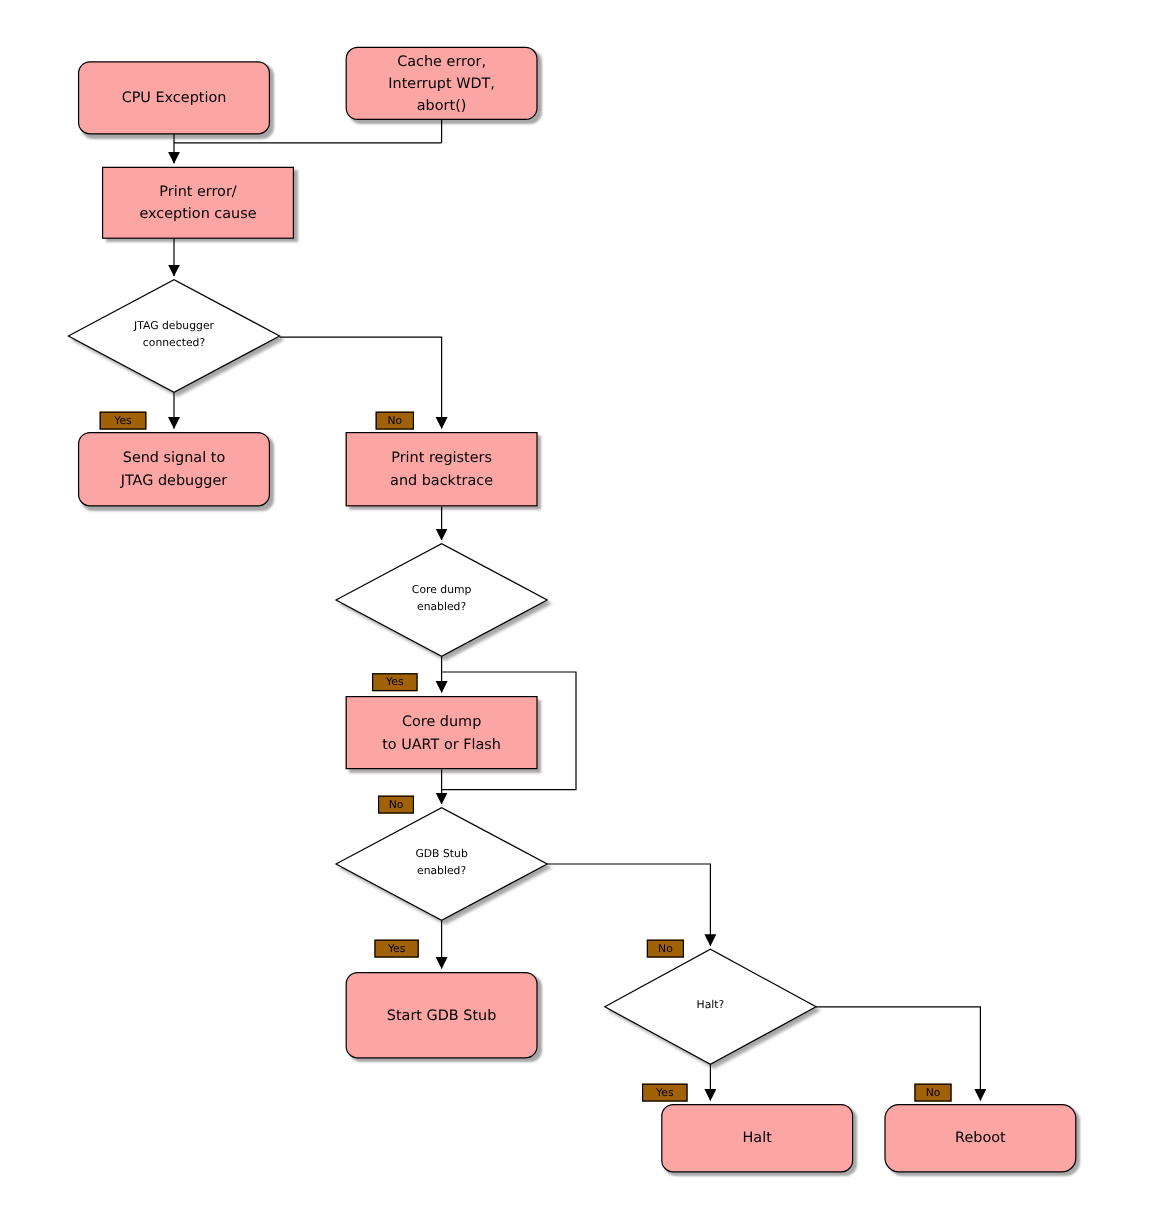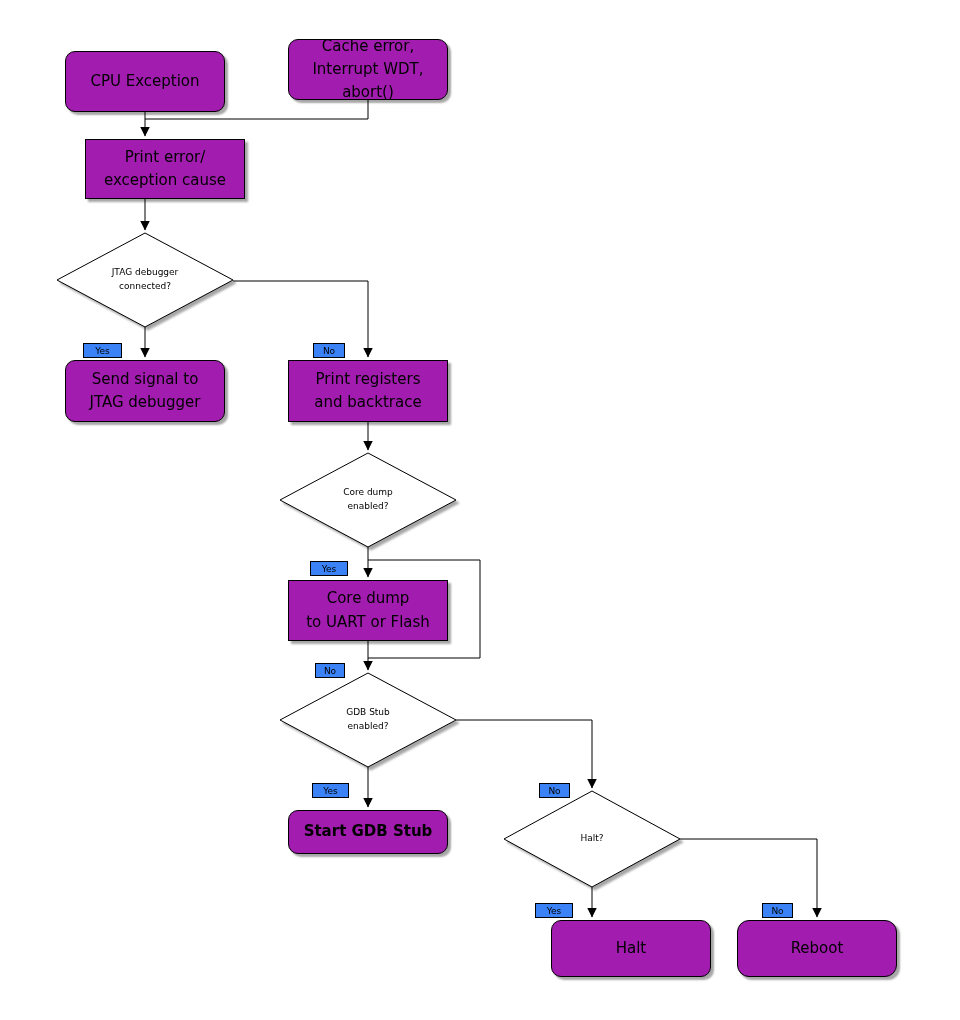--- a/index.html
+++ b/index.html
@@ -3,32 +3,32 @@
 <meta charset="utf-8">
 <style>
   html,body{margin:0;padding:0;background:#ffffff;}
   .canvas{
     position:relative;width:960px;height:1020px;background:#ffffff;
     font-family:"DejaVu Sans","Liberation Sans",sans-serif;color:#000;overflow:hidden;
   }
   .layer{position:absolute;left:0;top:0;}
   .node{
     position:absolute;display:flex;align-items:center;justify-content:center;
-    text-align:center;background:#a21caf;border:1px solid #000;
+    text-align:center;background:#fca5a5;border:1px solid #000;
     box-shadow:3px 3px 2px rgba(0,0,0,0.35);
-    font-size:15px;line-height:1.55;white-space:pre-line;box-sizing:border-box;
+    font-size:12px;line-height:1.55;white-space:pre-line;box-sizing:border-box;
   }
   .rounded{border-radius:10px;}
   .dtext{
     position:absolute;display:flex;align-items:center;justify-content:center;
     text-align:center;font-size:9px;line-height:1.55;white-space:pre-line;
   }
   .elabel{
     position:absolute;display:flex;align-items:center;justify-content:center;
-    background:#3b82f6;border:1px solid #000;font-size:9px;box-sizing:border-box;
+    background:#a16207;border:1px solid #000;font-size:9px;box-sizing:border-box;
   }
   svg .edge{stroke:#000;stroke-width:1;fill:none;}
   svg .diamond{fill:#ffffff;stroke:#000;stroke-width:1;}
 </style>
 </head>
 <body>
 
 <div class="canvas">
 
   <svg class="layer" width="960" height="1020">
@@ -85,21 +85,21 @@
   <div class="node" style="left:288px;top:360px;width:160px;height:62px;">
     <span>Print registers
 and backtrace</span>
   </div>
 
   <div class="node" style="left:288px;top:580px;width:160px;height:61px;">
     <span>Core dump
 to UART or Flash</span>
   </div>
 
-  <div class="node rounded" style="left:288px;top:810px;width:160px;height:44px;font-weight:bold;">
+  <div class="node rounded" style="left:288px;top:810px;width:160px;height:72px;">
     <span>Start GDB Stub</span>
   </div>
 
   <div class="node rounded" style="left:512px;top:920px;width:160px;height:57px;margin-left:39px;">
     <span>Halt</span>
   </div>
 
   <div class="node rounded" style="left:737px;top:920px;width:160px;height:57px;border-radius:12px;">
     <span>Reboot</span>
   </div>

